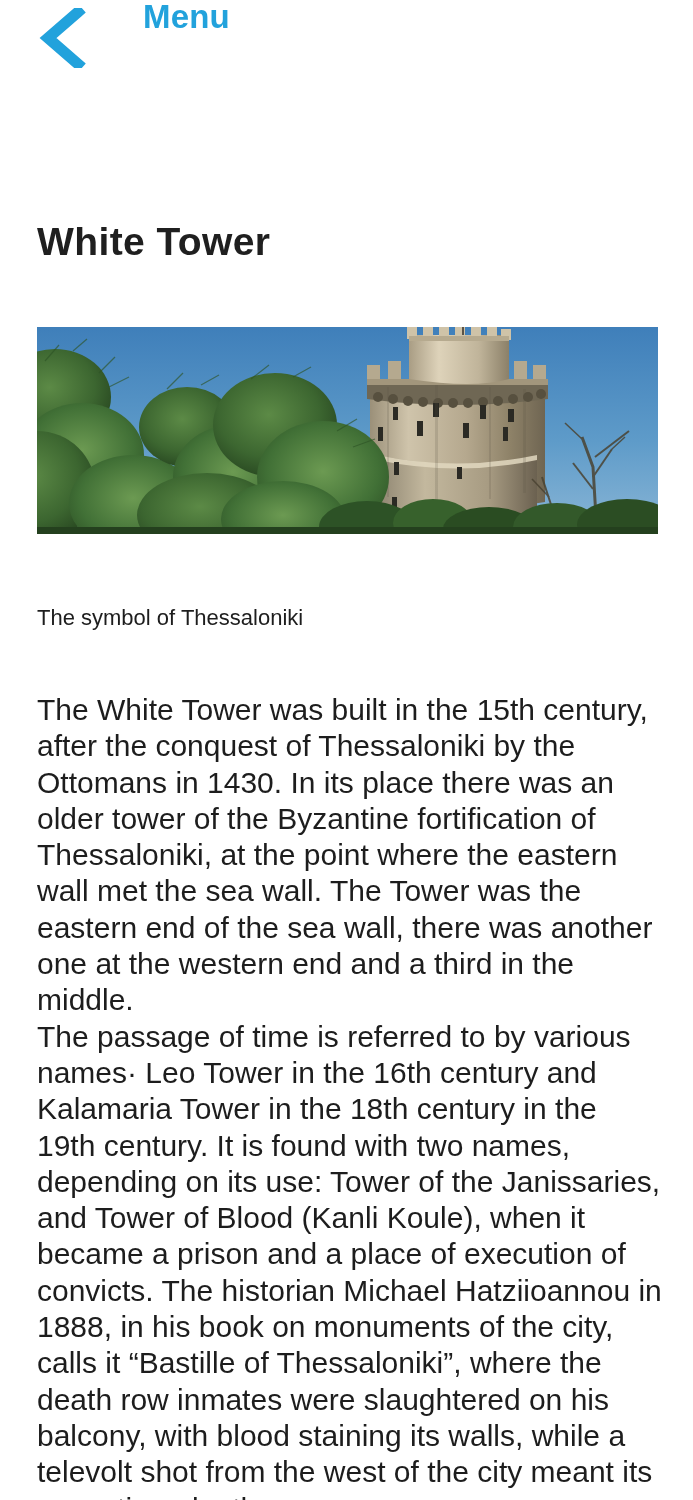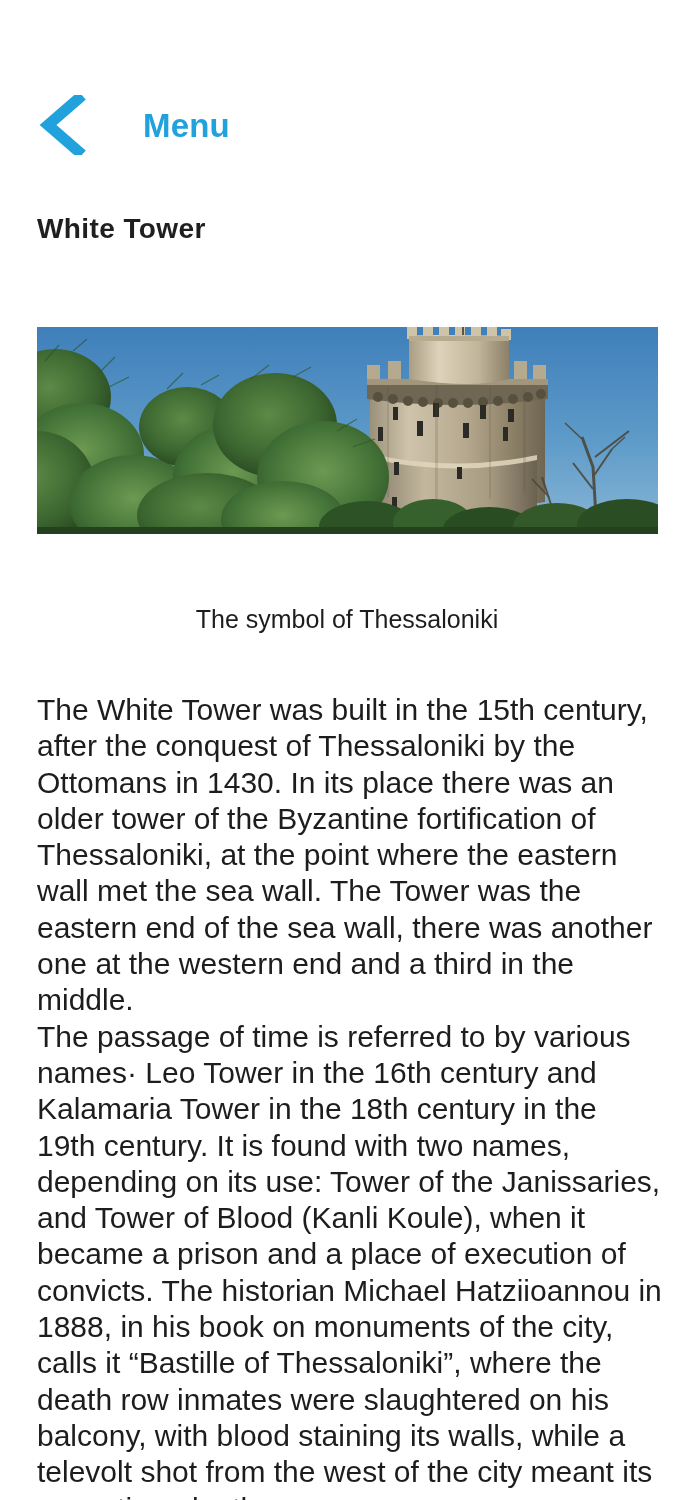--- a/index.html
+++ b/index.html
@@ -26,23 +26,21 @@
   }
 
   
   .navbar {
     position: absolute;
     top: 0;
     left: 0;
     width: 693px;
     height: 160px;
     display: flex;
-    align-items: center;
     background: #ffffff;
-    margin-top: 45px;
   }
 
   .back-button {
     width: 76px;
     height: 76px;
     margin-left: 24px;
     display: flex;
     align-items: center;
     justify-content: center;
     cursor: pointer;
@@ -60,23 +58,23 @@
     font-weight: bold;
     color: #22a2dc;
     letter-spacing: 0.2px;
     line-height: 1;
     cursor: pointer;
   }
 
   
   .page-title {
     position: absolute;
-    top: 214px;
+    top: 221px;
     left: 37px;
-    font-size: 28px;
+    font-size: 39px;
     font-weight: bold;
     color: #1f1f1f;
     letter-spacing: 0.4px;
     line-height: 1.1;
   }
 
   
   .hero {
     position: absolute;
     top: 327px;
@@ -94,24 +92,23 @@
     height: 100%;
     display: block;
   }
 
   
   .subtitle {
     position: absolute;
     top: 604px;
     left: 37px;
     width: 620px;
-    font-size: 25px;
+    font-size: 22px;
     color: #1d1d1d;
     line-height: 1.25;
-    text-align: center;
   }
 
   
   .body-copy {
     position: absolute;
     top: 692px;
     left: 37px;
     width: 625px;
     font-size: 30px;
     line-height: 36.3px;

